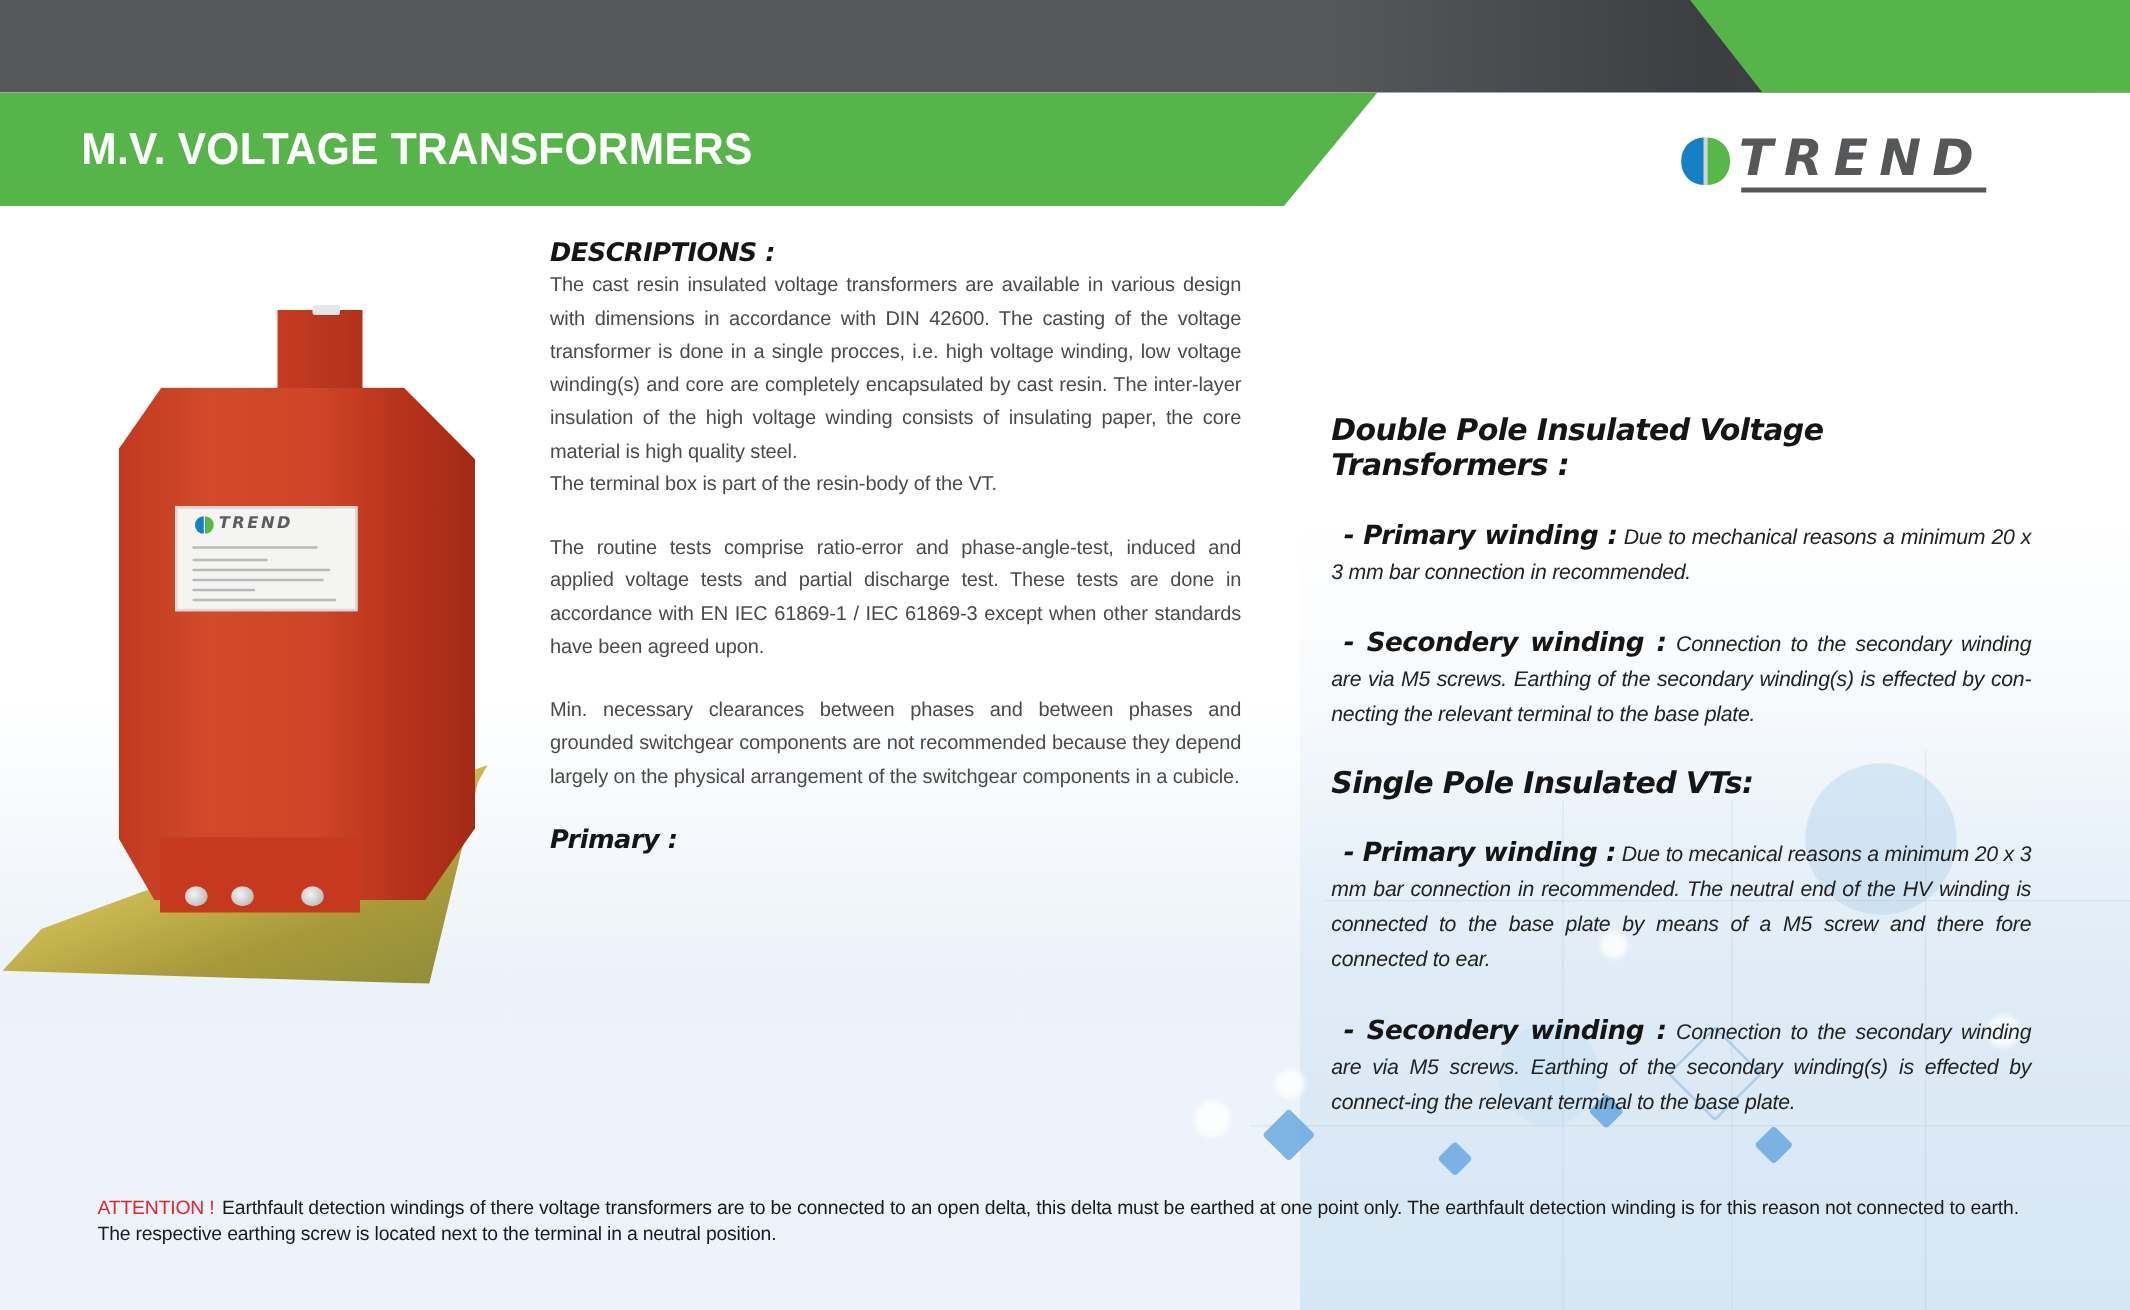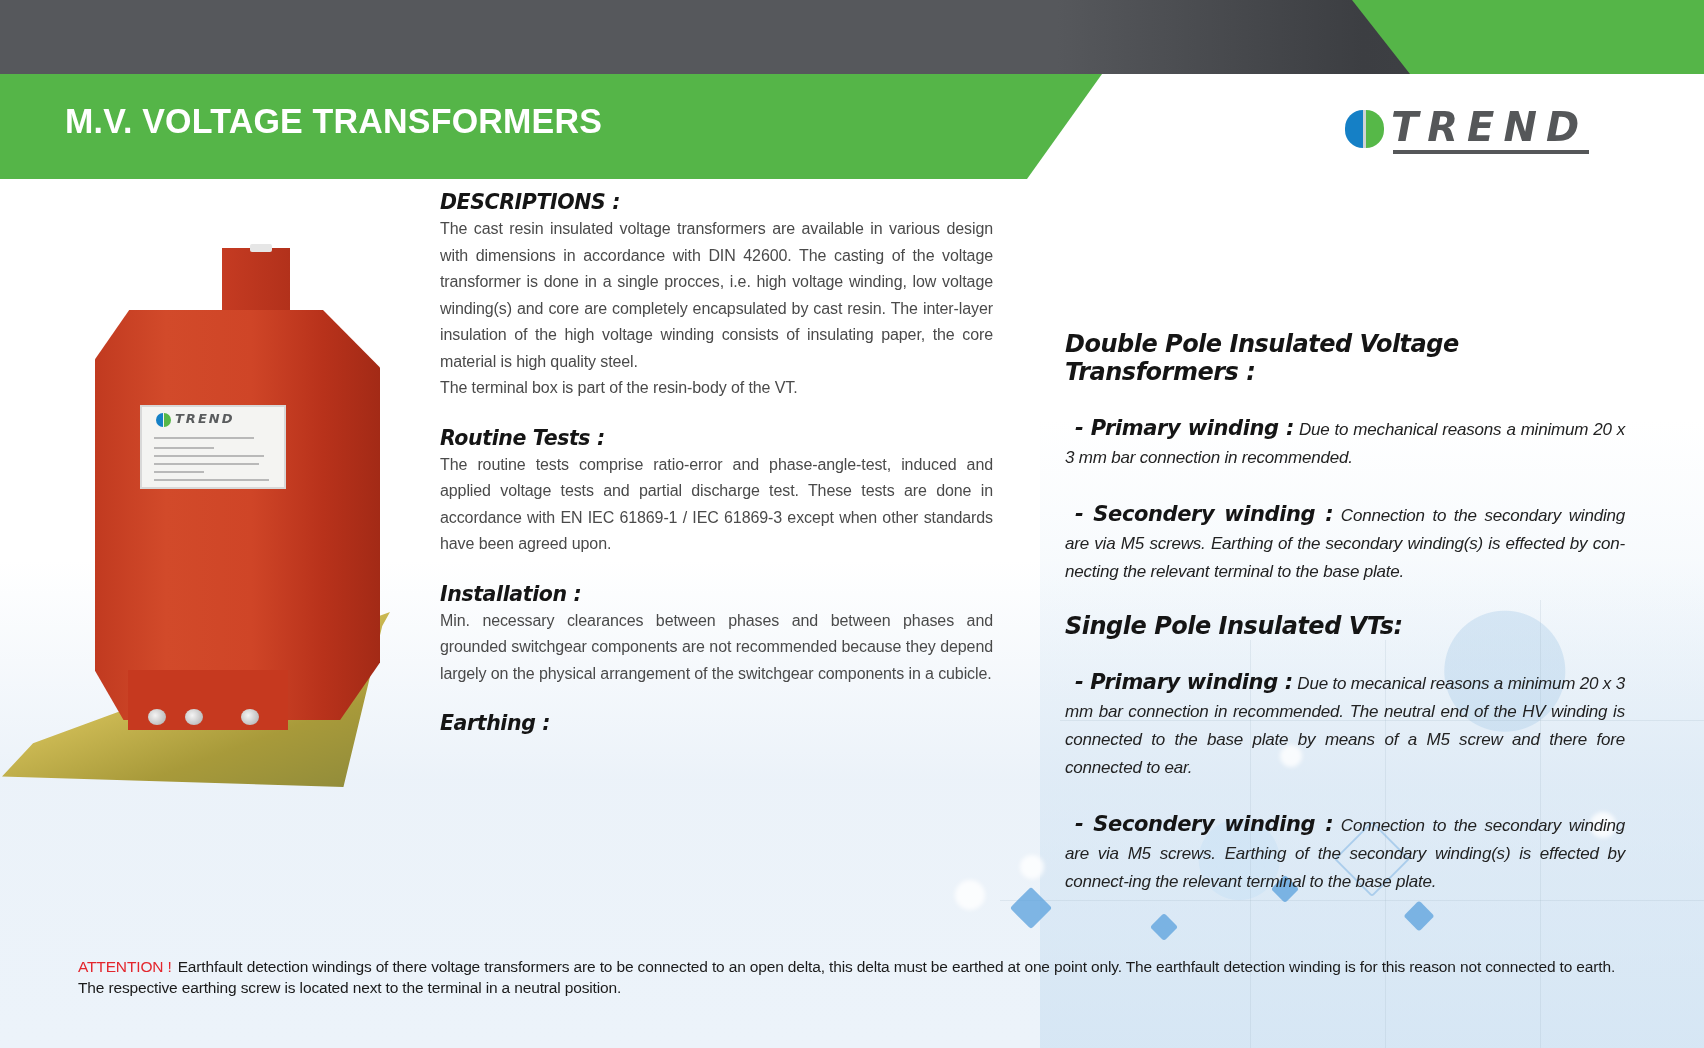--- a/index.html
+++ b/index.html
@@ -31,21 +31,21 @@
   .top-dark {
     position: absolute; left: 0; top: 0; width: 1704px; height: 74px;
     background: linear-gradient(90deg, #56585c 0%, #56585c 62%, #3c3e42 80%, #45474b 100%);
   }
   .top-right-green {
     position: absolute; left: 1352px; top: 0; width: 352px; height: 74px;
     background: #55b548;
     clip-path: polygon(0 0, 100% 0, 100% 100%, 58px 100%);
   }
   .title-band {
-    position: absolute; left: 0; top: 74px; width: 1102px; height: 105px;
+    position: absolute; left: 0; top: 74px; width: 1102px; height: 91px;
     background: #55b548;
     clip-path: polygon(0 0, 100% 0, 1027px 100%, 0 100%);
   }
   .title-band .title {
     position: absolute; left: 65px; top: 27px;
     font-family: "Liberation Sans", sans-serif; font-weight: bold;
     font-size: 34px; color: #ffffff; letter-spacing: 0.2px;
     transform: scaleY(1.05);
   }
 
@@ -189,29 +189,27 @@
 
 <div class="col-left">
   <div class="sec">
     <h2 class="h-sec">DESCRIPTIONS :</h2>
     <p class="p-body">
       <span class="p-line">The cast resin insulated voltage transformers are available in various design with dimensions in accordance with DIN 42600. The casting of the voltage transformer is done in a single procces, i.e. high voltage winding, low voltage winding(s) and core are completely encapsulated by cast resin. The inter-layer insulation of the high voltage winding consists of insulating paper, the core material is high quality steel.</span>
       <span class="p-line" style="text-align:left;">The terminal box is part of the resin-body of the VT.</span>
     </p>
   </div>
   <div class="sec">
-    <h2 class="h-sec">Routine Tests :</h2>
     <p class="p-body">The routine tests comprise ratio-error and phase-angle-test, induced and applied voltage tests and partial discharge test. These tests are done in accordance with EN IEC 61869-1 / IEC 61869-3 except when other standards have been agreed upon.</p>
   </div>
   <div class="sec">
-    <h2 class="h-sec">Installation :</h2>
     <p class="p-body">Min. necessary clearances between phases and between phases and grounded switchgear components are not recommended because they depend largely on the physical arrangement of the switchgear components in a cubicle.</p>
   </div>
   <div class="sec">
-    <h2 class="h-sec">Earthing :</h2>
+    <h2 class="h-sec">Primary :</h2>
   </div>
 </div>
 
 <div class="col-right">
   <h2 class="right-h">Double Pole Insulated Voltage Transformers :</h2>
   <div class="winding">
     <span class="lbl">- Primary winding :</span>
     <span>Due to mechanical reasons a minimum 20 x 3 mm bar connection in recommended.</span>
   </div>
   <div class="winding">

